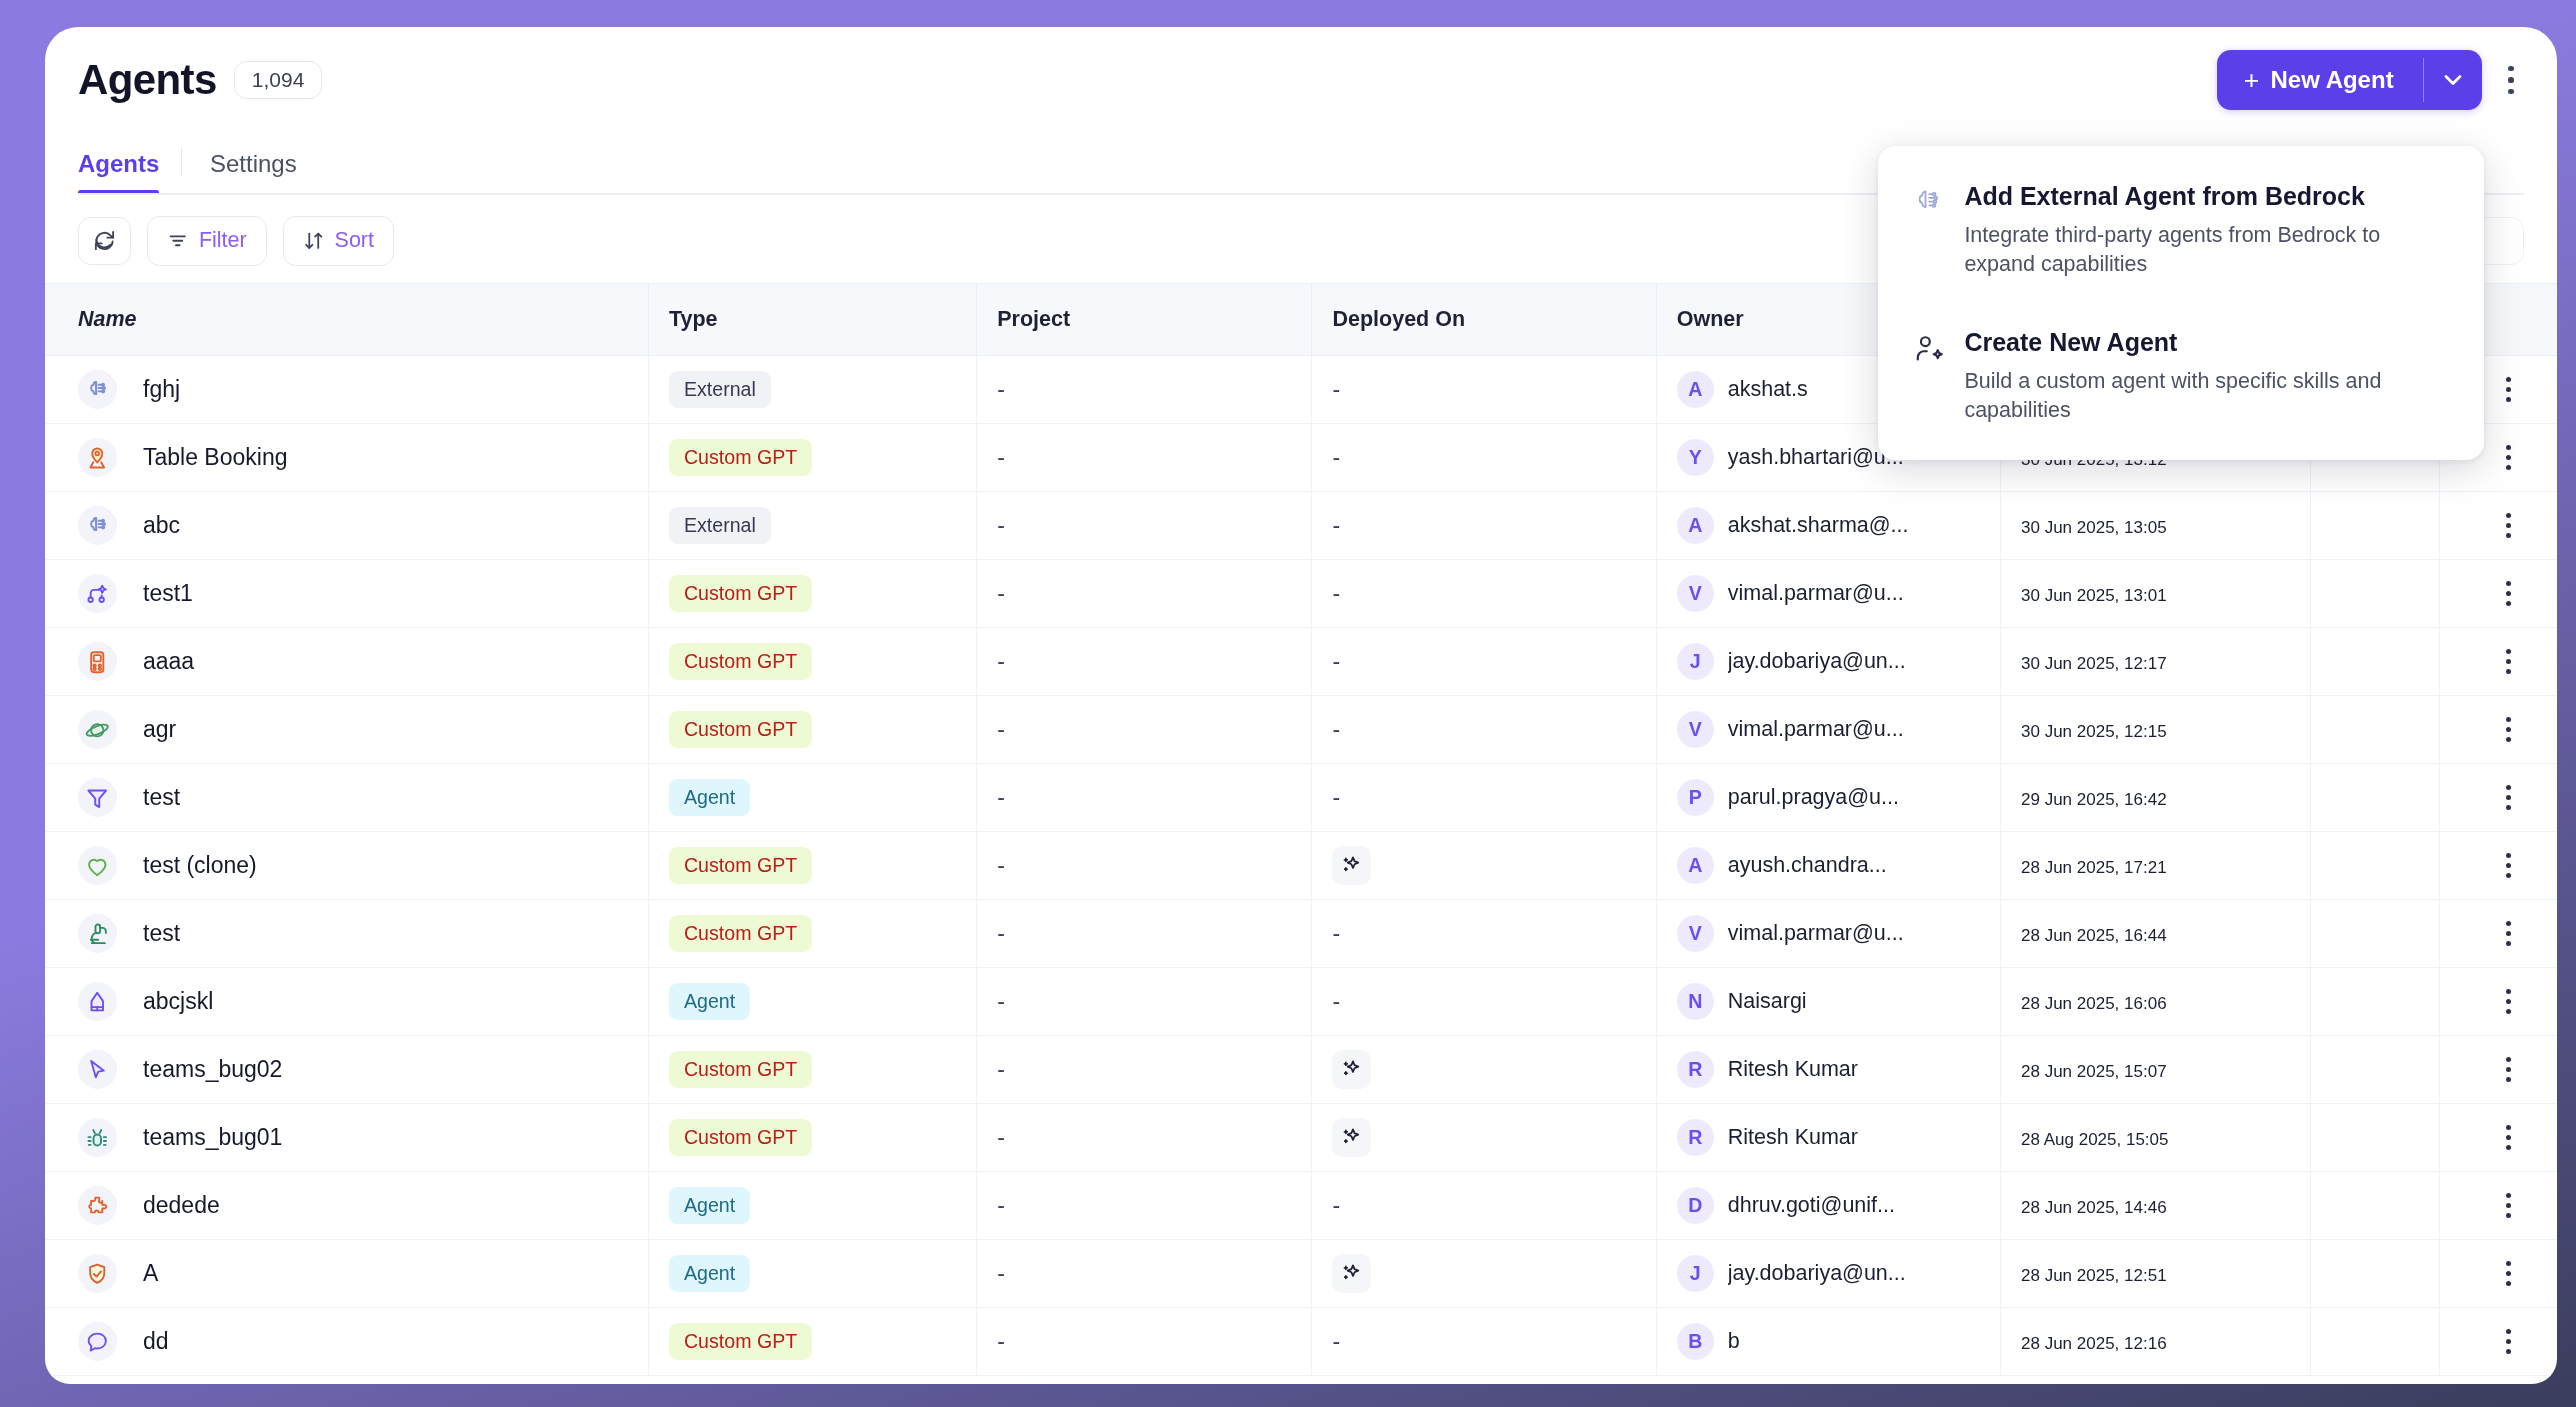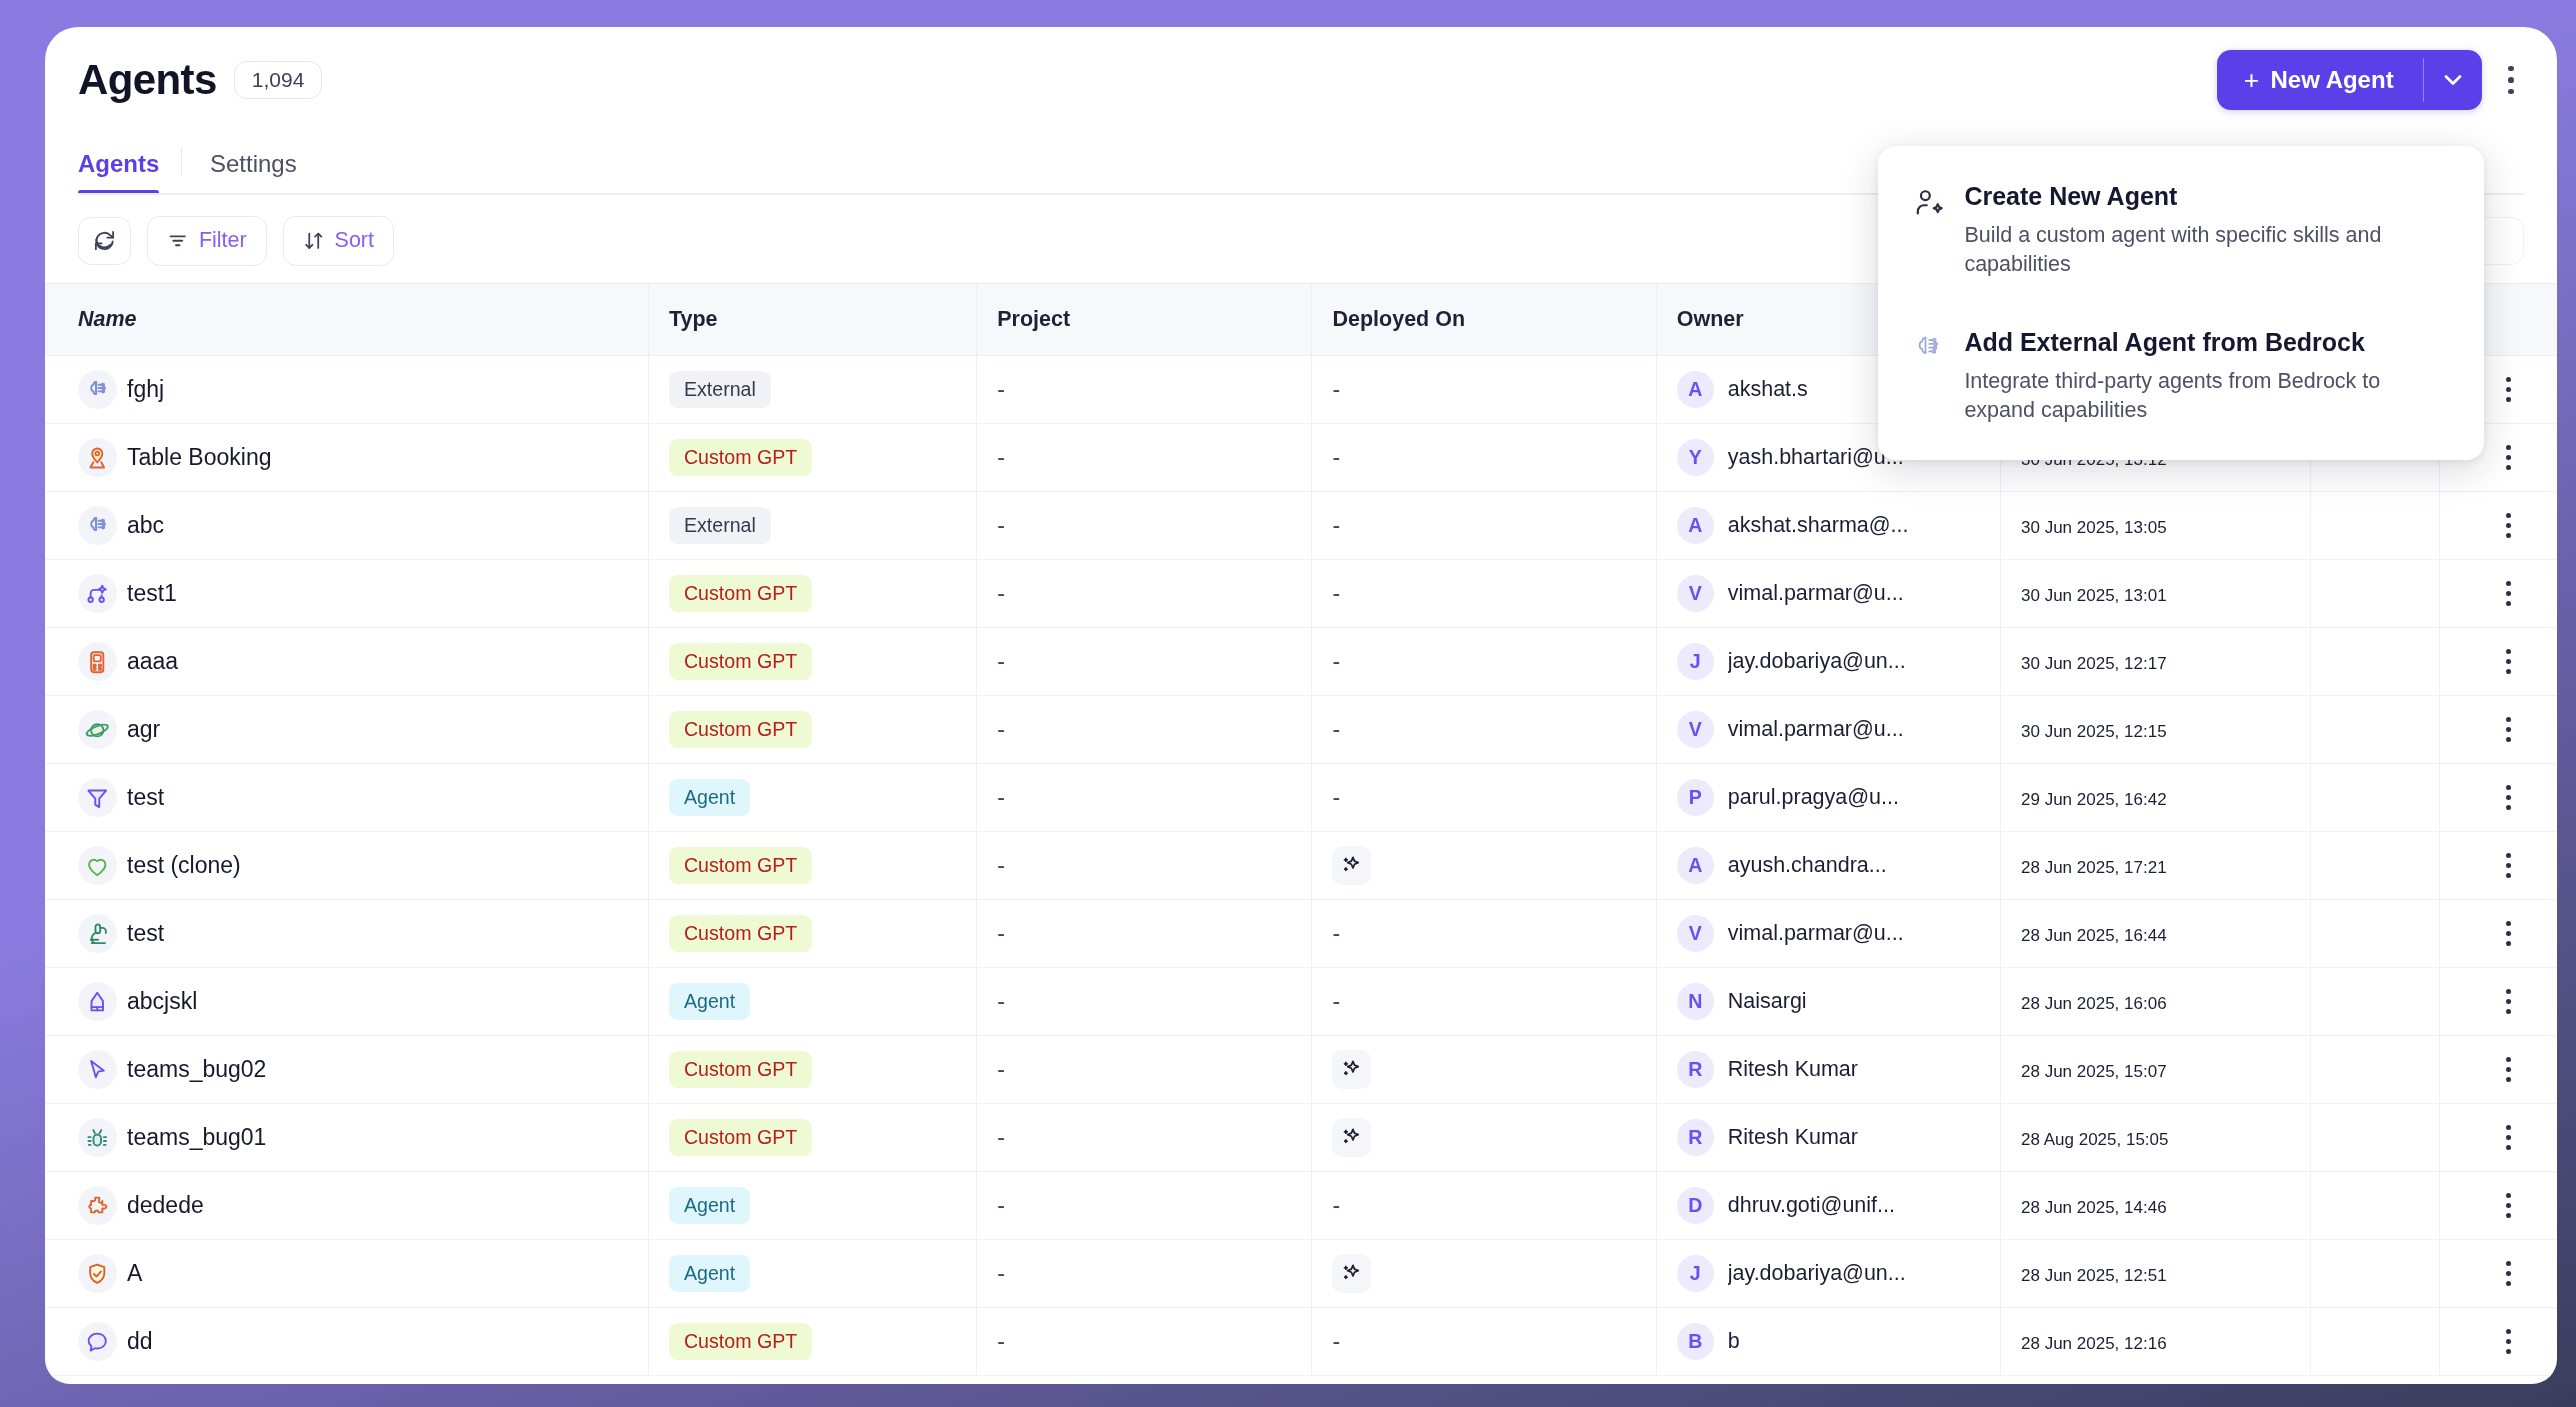--- a/index.html
+++ b/index.html
@@ -122,21 +122,21 @@
   tbody td:last-child { border-right: none; }
   .col-name   { width: 603px; }
   .col-type   { width: 328px; }
   .col-proj   { width: 335px; }
   .col-dep    { width: 344px; }
   .col-owner  { width: 344px; }
   .col-date   { width: 310px; }
   .col-extra  { width: 129px; }
   .col-act    { width: 117px; }
 
-  .name-cell { display: flex; align-items: center; gap: 10px; }
+  .name-cell { display: flex; align-items: center; gap: 26px; }
   .name-icon {
     width: 39px; height: 39px; border-radius: 50%;
     background: #f3f3fa; display: flex; align-items: center; justify-content: center;
     flex: 0 0 39px;
   }
   .name-text { font-size: 23px; color: #16192b; }
 
   .badge {
     display: inline-block; border-radius: 8.8px;
     padding: 7px 15px; font-size: 19.6px; font-weight: 500; white-space: nowrap;
@@ -788,45 +788,45 @@
                 </span>
               </td>
             </tr>
           </tbody>
       </table>
     </div>
 
     <div class="dropdown">
       <div class="dd-item">
         <span class="dd-icon">
-          <svg width="33" height="33" viewBox="0 0 24 24" fill="none" stroke="#2a2f45" stroke-width="1.6" stroke-linecap="round" stroke-linejoin="round">
-            <circle cx="9" cy="7" r="3.2"></circle>
-              <path d="M3.5 20v-1.5A4.5 4.5 0 0 1 8 14h2"></path>
-            <path d="M18 13.2l.9 2 2 .9-2 .9-.9 2-.9-2-2-.9 2-.9z"></path>
-          </svg>
-        </span>
-        <div>
-          <div class="dd-title">Create New Agent</div>
-          <div class="dd-desc">Build a custom agent with specific skills and capabilities</div>
-        </div>
-      </div>
-      <div class="dd-item">
-        <span class="dd-icon">
           <svg width="30" height="30" viewBox="0 0 24 24" fill="none" stroke="#9aa8d8" stroke-width="1.4" stroke-linecap="round" stroke-linejoin="round">
             <path d="M10 4.5a2.6 2.6 0 0 0-2.6 2.6v.4A2.4 2.4 0 0 0 5.4 9.9v1.4A2.4 2.4 0 0 0 7.4 13.6v.5A2.6 2.6 0 0 0 10 16.7"></path>
             <path d="M10 4.5v12.2"></path>
               <path d="M13 6.5h2.5M13 9.5h3.6M13 12.5h3M13 15.5h2.4"></path>
             <circle cx="17" cy="6.5" r="1.1"></circle>
               <circle cx="18.2" cy="9.5" r="1.1"></circle>
               <circle cx="17.6" cy="12.5" r="1.1"></circle>
               <circle cx="16.8" cy="15.5" r="1.1"></circle>
           </svg>
         </span>
         <div>
           <div class="dd-title">Add External Agent from Bedrock</div>
           <div class="dd-desc">Integrate third-party agents from Bedrock to expand capabilities</div>
         </div>
       </div>
+      <div class="dd-item">
+        <span class="dd-icon">
+          <svg width="33" height="33" viewBox="0 0 24 24" fill="none" stroke="#2a2f45" stroke-width="1.6" stroke-linecap="round" stroke-linejoin="round">
+            <circle cx="9" cy="7" r="3.2"></circle>
+              <path d="M3.5 20v-1.5A4.5 4.5 0 0 1 8 14h2"></path>
+            <path d="M18 13.2l.9 2 2 .9-2 .9-.9 2-.9-2-2-.9 2-.9z"></path>
+          </svg>
+        </span>
+        <div>
+          <div class="dd-title">Create New Agent</div>
+          <div class="dd-desc">Build a custom agent with specific skills and capabilities</div>
+        </div>
+      </div>
     </div>
 
   </div>
 </div>
 
 
 </body></html>

